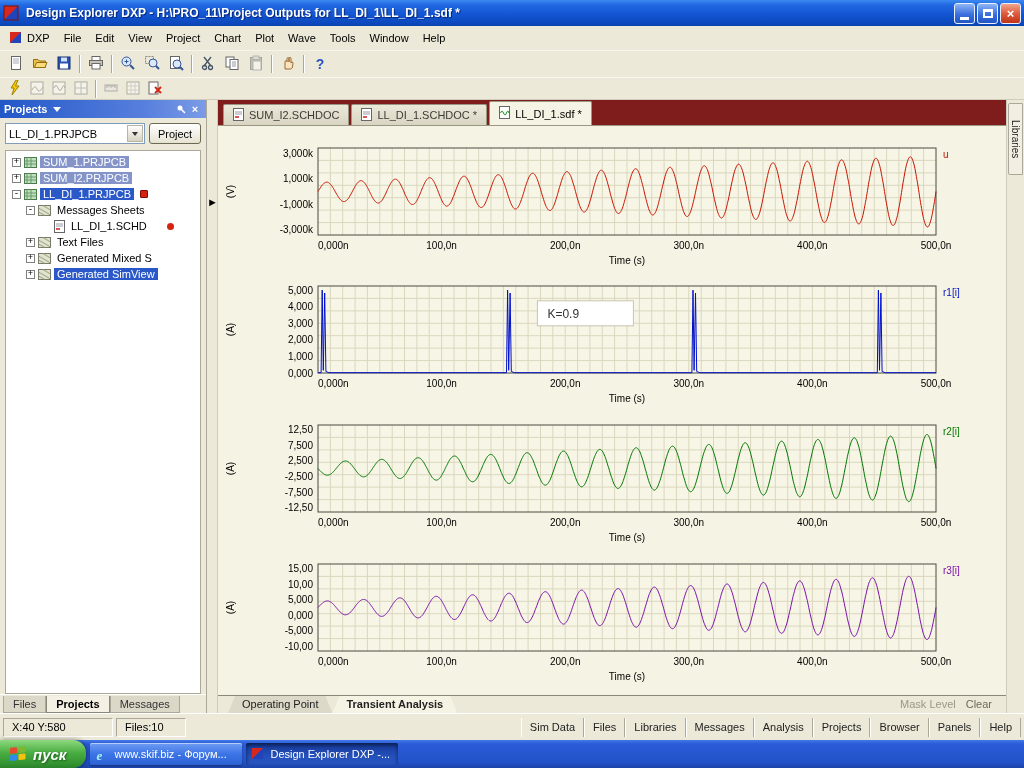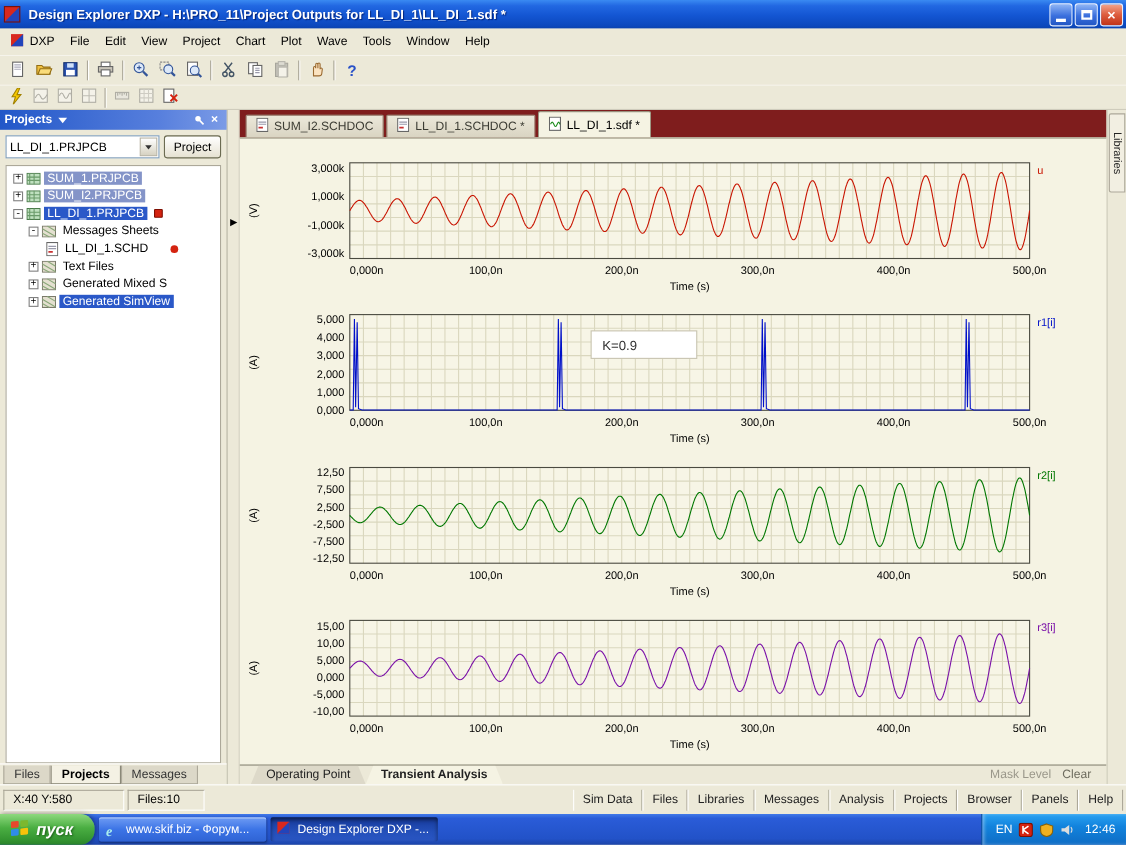--- a/index.html
+++ b/index.html
@@ -332,21 +332,21 @@
       <div class="trow" style="padding-left:20px">
         <span class="texp">-</span>
         <span class="ticon">
             <svg width="13" height="11">
               <rect x="0.5" y="0.5" width="12" height="10" fill="#e4e0d0" stroke="#7a7a6a"></rect>
               <path d="M0.5 3 L12.5 10 M0.5 7 L7 10.5 M5 0.5 L12.5 5" stroke="#8aa87a"></path>
             </svg>
           </span>
         <span class="lbl">Messages Sheets</span>
       </div>
-      <div class="trow" style="padding-left:36px">
+      <div class="trow" style="padding-left:48px">
         <span class="ticon">
             <svg width="11" height="13">
               <rect x="0.5" y="0.5" width="10" height="12" fill="#fff" stroke="#666"></rect>
               <path d="M2 4 H9 M2 6 H9" stroke="#99a"></path>
               <path d="M2 9 H6" stroke="#c83030" stroke-width="1.6"></path>
             </svg>
           </span>
         <span class="lbl">LL_DI_1.SCHD</span>
         <span class="red-dot"></span>
       </div>
@@ -549,36 +549,15 @@
       <span class="tray-icon" style="color:#aee;font-weight:bold;font-size:13px;font-family:'Liberation Serif',serif;font-style:italic;">e</span>
       <span class="tb-label">www.skif.biz - Форум...</span>
     </span>
     <span class="taskbtn active">
       <span><svg width="13" height="13">
             <rect x="0" y="1" width="11" height="11" fill="#d8281e"></rect>
             <path d="M0 12 L11 1 L11 12 Z" fill="#2244bb"></path>
           </svg></span>
       <span class="tb-label">Design Explorer DXP -...</span>
     </span>
-    <span class="tray">
-      <span>EN</span>
-      <span class="tray-icon">
-          <svg width="13" height="13">
-            <rect x="0.5" y="0.5" width="12" height="12" rx="2" fill="#d42310" stroke="#7e0f02"></rect>
-            <path d="M4 3 V10 M4 6.5 L9 3 M4 6.5 L9 10" stroke="#fff" stroke-width="1.4" fill="none"></path>
-          </svg>
-        </span>
-      <span class="tray-icon">
-          <svg width="13" height="13">
-            <path d="M6.5 1 L12 3 V7 C12 10 9.5 12 6.5 12.5 C3.5 12 1 10 1 7 V3 Z" fill="#f0b020" stroke="#8a6208"></path>
-          </svg>
-        </span>
-      <span class="tray-icon">
-          <svg width="13" height="13">
-            <polygon points="1,5 4,5 8,2 8,11 4,8 1,8" fill="#ddd"></polygon>
-            <path d="M9.5 4 Q11.5 6.5 9.5 9" fill="none" stroke="#ddd"></path>
-          </svg>
-        </span>
-      <span class="clock">12:46</span>
-    </span>
   </div>
 
 </div>
 
 </body></html>

